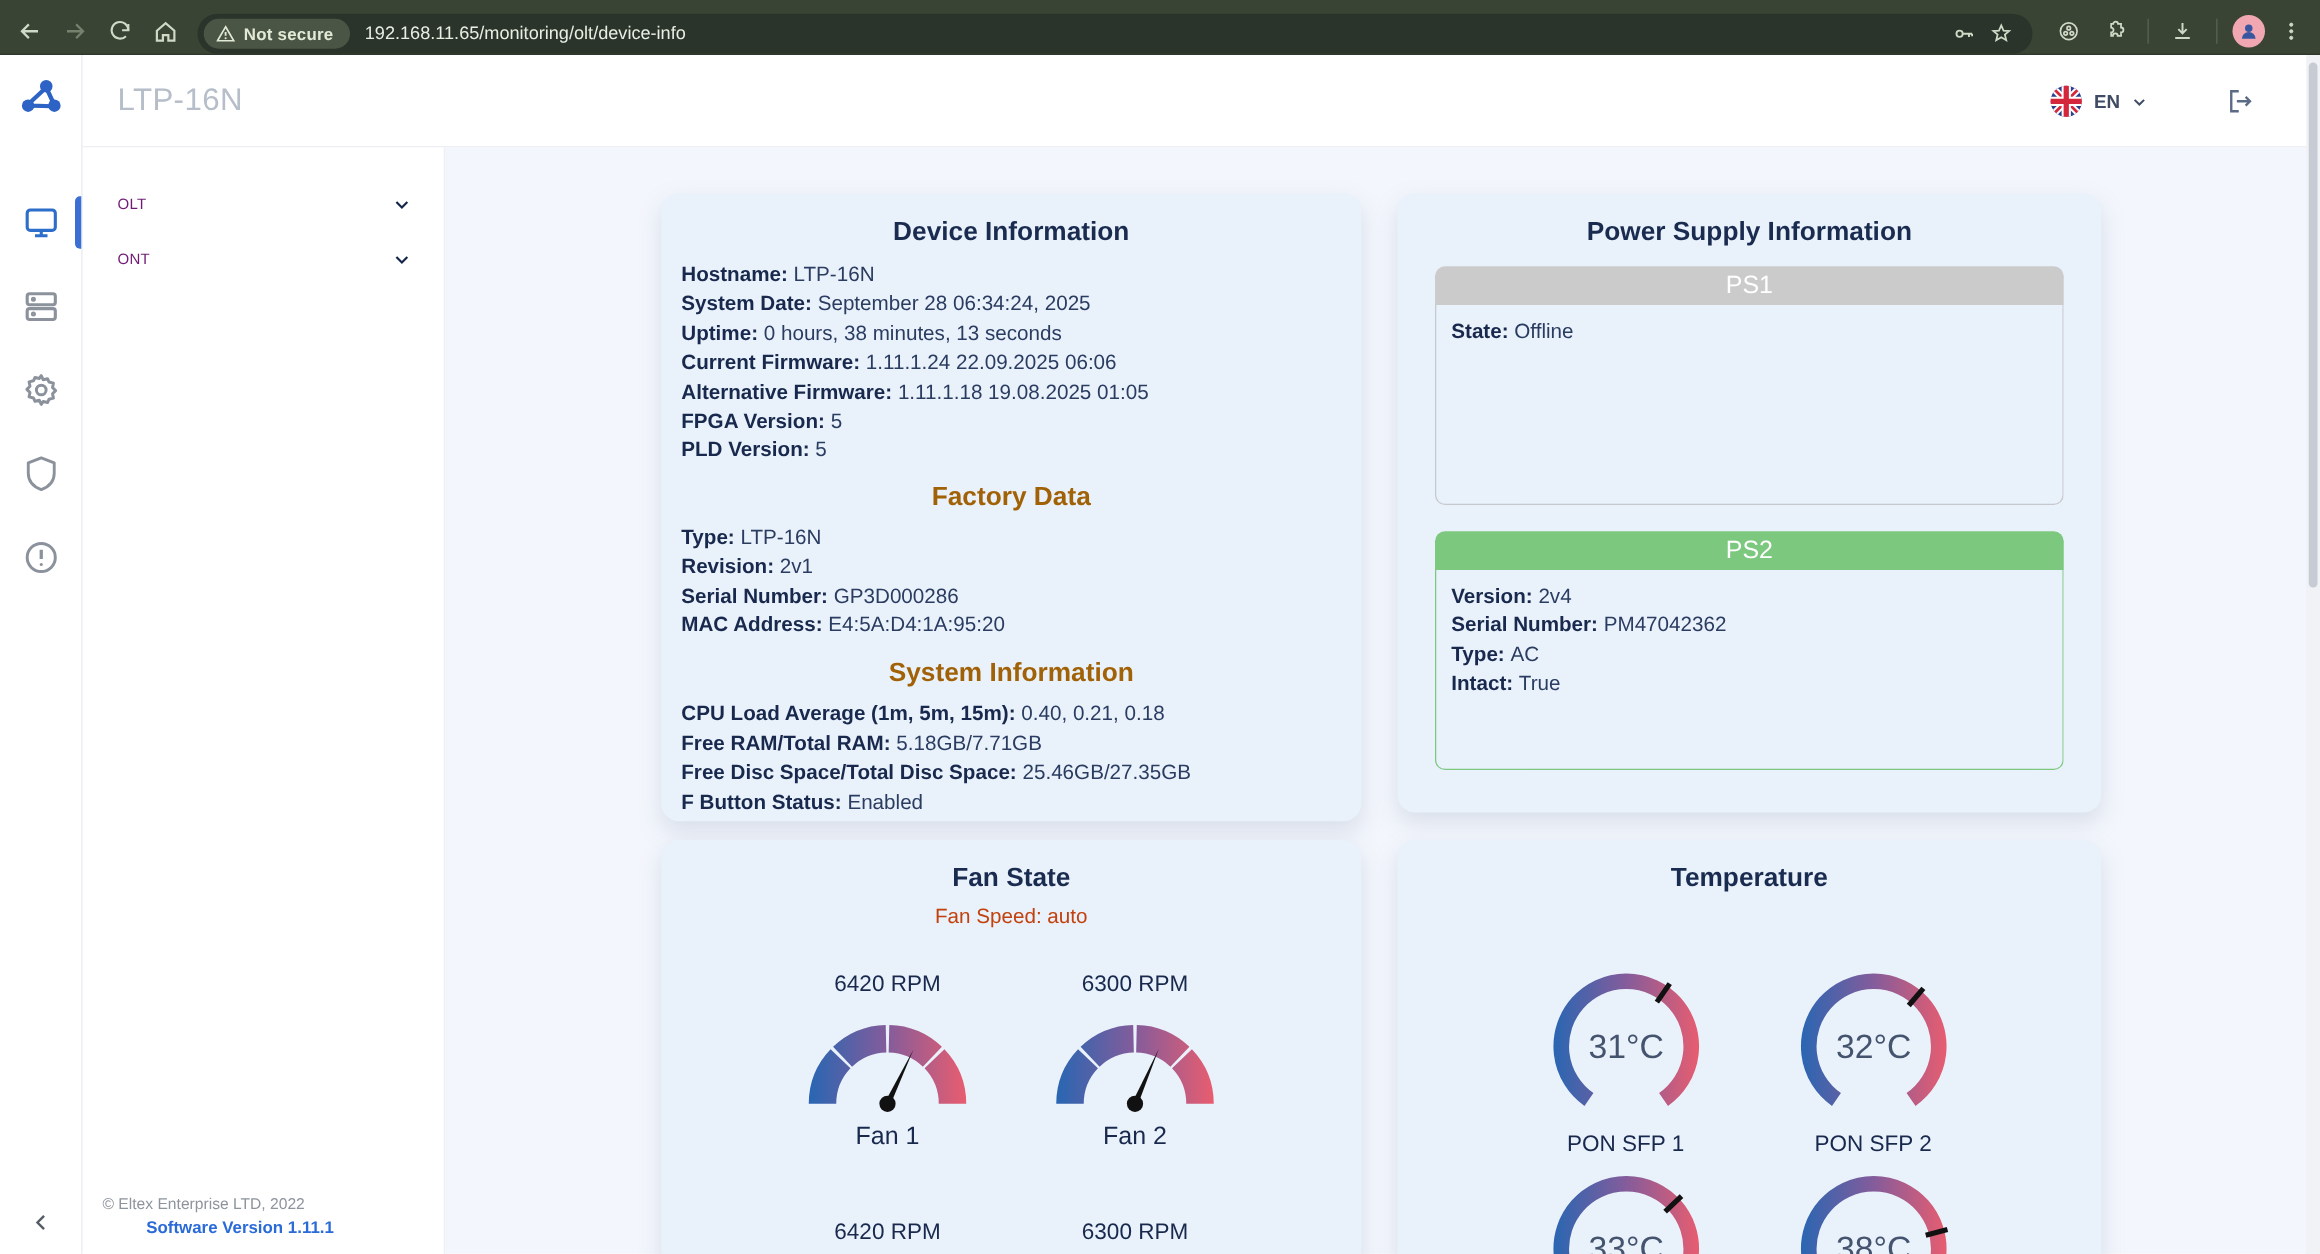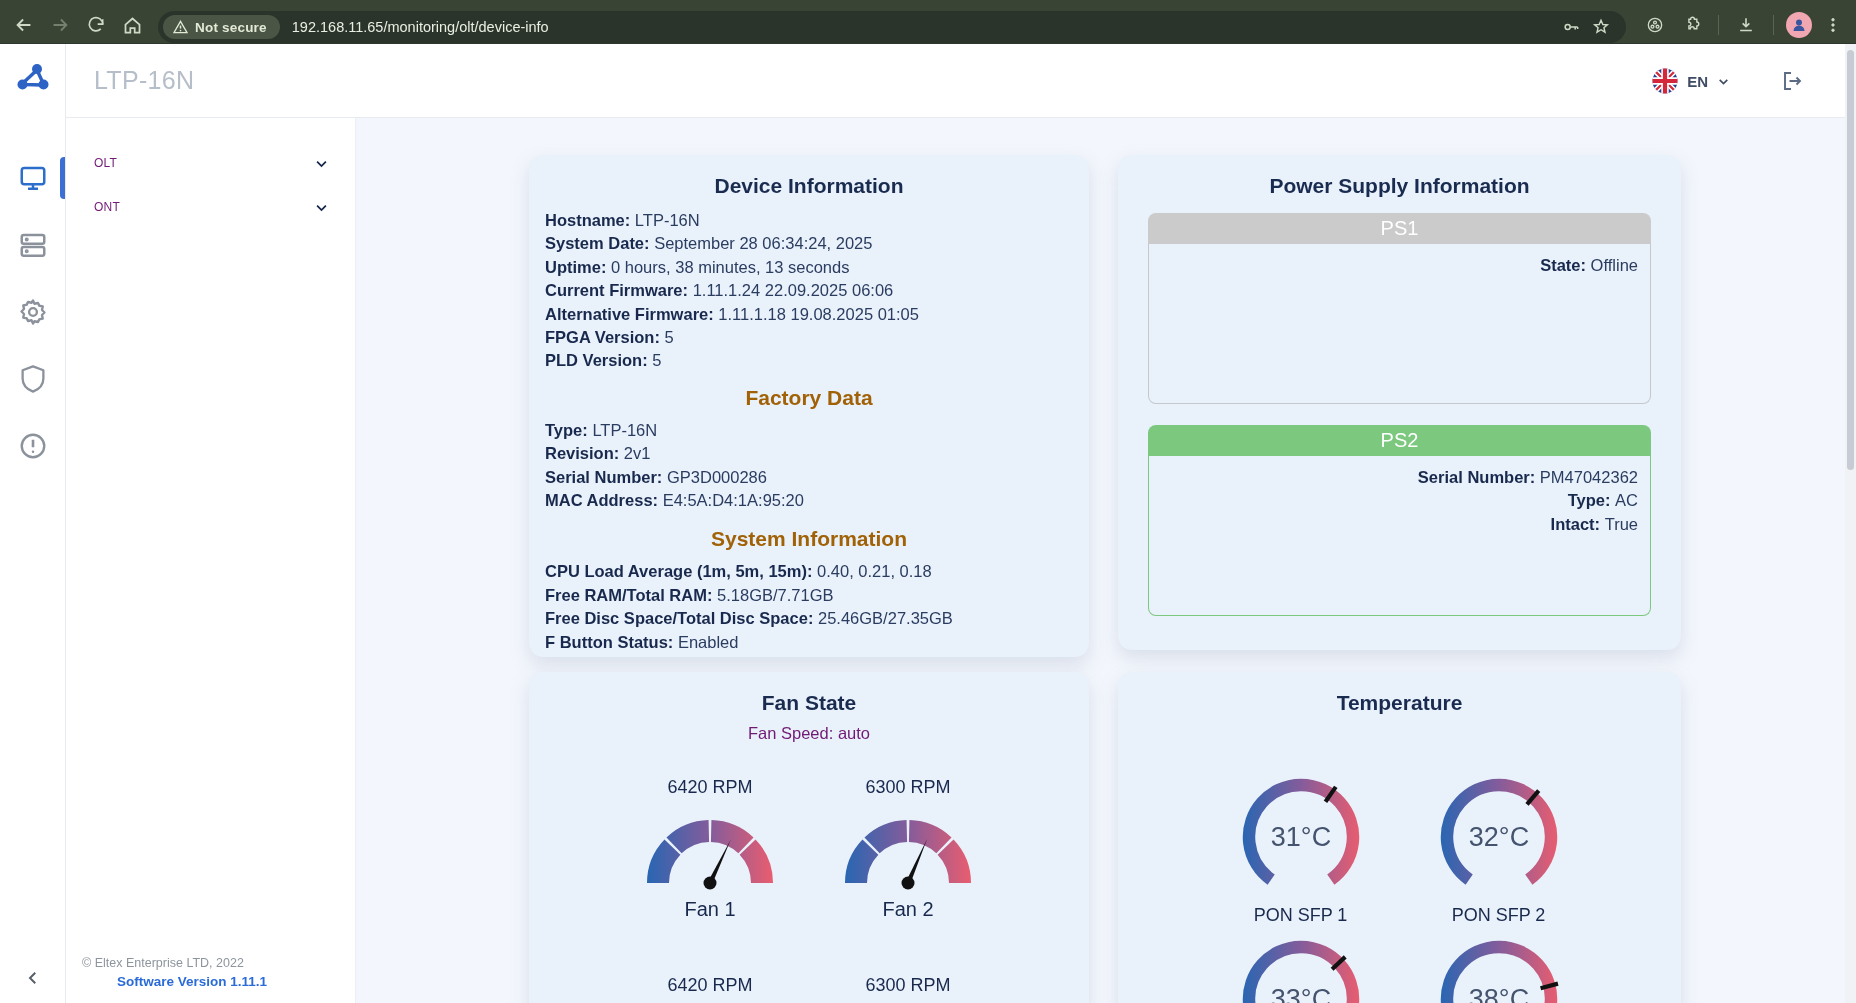--- a/index.html
+++ b/index.html
@@ -37,59 +37,59 @@
     position:relative; cursor:pointer; }
   .active-bar { position:absolute; right:0; top:13px; width:5px; height:42px;
     background:#3b6fd4; border-radius:4px 0 0 4px; }
   .collapse { position:absolute; bottom:16px; left:0; width:65px; display:flex;
     justify-content:center; cursor:pointer; }
 
   .appheader { position:absolute; left:66px; top:44px; width:1790px; height:74px;
     background:#fff; border-bottom:1px solid #e7eaef; display:flex; align-items:center; }
   .apptitle { margin-left:28px; font-size:25px; color:#b6bec9; letter-spacing:.3px; }
   .header-right { position:absolute; right:52px; top:0; height:74px; display:flex;
-    align-items:center; gap:14px; }
+    align-items:center; gap:26px; }
   .lang { display:flex; align-items:center; gap:9px; cursor:pointer; }
   .lang-label { font-size:15px; font-weight:600; color:#3f4c63; }
   .logout { margin-left:36px; cursor:pointer; display:flex; align-items:center; }
 
   .sidenav { position:absolute; left:66px; top:118px; width:290px; height:885px;
     background:#fff; border-right:1px solid #eceff4; z-index:2; }
   .nav-item { height:44px; display:flex; align-items:center; justify-content:space-between;
     padding:0 26px 0 28px; cursor:pointer; }
   .nav-item:first-child { margin-top:23px; }
   .nav-label { font-size:12px; font-weight:400; color:#701a75; letter-spacing:.2px; }
   .nav-footer { position:absolute; left:16px; bottom:14px; }
   .copyright { font-size:12.5px; color:#8d949d; }
   .swversion { font-size:13.5px; color:#2a6bd8; font-weight:700; margin-top:4px; cursor:pointer;margin-left:35px; }
 
   .main { position:absolute; left:356px; top:118px; width:1500px; height:885px;
     background:#f3f6fc; }
   .card { position:absolute; background:#e9f1fb; border-radius:14px;
     box-shadow:0 8px 18px rgba(150,165,190,.28); }
   .card-title { text-align:center; font-size:21px; color:#1a2b50; padding-top:16px; line-height:30px; }
-  .card-sub { text-align:center; font-size:16.5px; color:#701a75; margin-top:4px; line-height:23px; }
+  .card-sub { text-align:center; font-size:16.5px; color:#c2410c; margin-top:4px; line-height:23px; }
 
   #card-device { left:173px; top:37px; width:560px; height:502px; padding:0 16px; }
   #card-power  { left:762px; top:37px; width:563px; height:495px; padding:0 30px; }
   #card-fans   { left:173px; top:554px; width:560px; height:640px; }
   #card-temp   { left:762px; top:554px; width:563px; height:640px; }
 
   .rows { margin-top:8px; }
   .rows.tight { margin-top:6px; }
   .info-row { font-size:16.5px; line-height:23.4px; color:#2a3c60; }
   .info-row .lbl { font-weight:700; color:#18294d; }
   .sec-title { text-align:center; font-size:21px; color:#a16207; margin-top:10px; line-height:30px; }
 
   .ps-block { margin-top:4px; }
   .ps-block + .ps-block { margin-top:21px; }
   .ps-head { height:31px; line-height:31px; text-align:center; color:#fff; font-size:20px;
     border-radius:8px 8px 0 0; }
   .ps-body { min-height:160px; border:1px solid #c6c8cc; border-top:0;
-    border-radius:0 0 8px 8px; padding:10px 12px 8px;text-align:right; }
+    border-radius:0 0 8px 8px; padding:10px 12px 8px; }
   .ps-block.offline .ps-head { background:#cbcbcb; }
   .ps-block.offline .ps-body { border-color:#c6c8cc; }
   .ps-block.ok .ps-head { background:#7cc87f; }
   .ps-block.ok .ps-body { border-color:#7cc87f; }
 
   .gauge-grid { display:flex; flex-wrap:wrap; justify-content:center; column-gap:16px; }
   #card-fans .gauge-grid { margin-top:30px; row-gap:50px; }
   #card-temp .gauge-grid { margin-top:56px; row-gap:8px; }
   .gauge-cell { width:182px; }
   .rpm { text-align:center; font-size:18px; color:#18294d; line-height:24px; }
@@ -326,20 +326,21 @@
     <div>
         <div class="ps-block offline">
           <div class="ps-head">PS1</div>
           <div class="ps-body">
             <div class="info-row"><span class="lbl">State: </span><span class="val">Offline</span></div>
           </div>
         </div>
         <div class="ps-block ok">
           <div class="ps-head">PS2</div>
           <div class="ps-body">
+            <div class="info-row"><span class="lbl">Version: </span><span class="val">2v4</span></div>
             <div class="info-row"><span class="lbl">Serial Number: </span><span class="val">PM47042362</span></div>
             <div class="info-row"><span class="lbl">Type: </span><span class="val">AC</span></div>
             <div class="info-row"><span class="lbl">Intact: </span><span class="val">True</span></div>
           </div>
         </div>
       </div>
   </section>
 
   <section class="card" id="card-fans">
     <h2 class="card-title">Fan State</h2>

